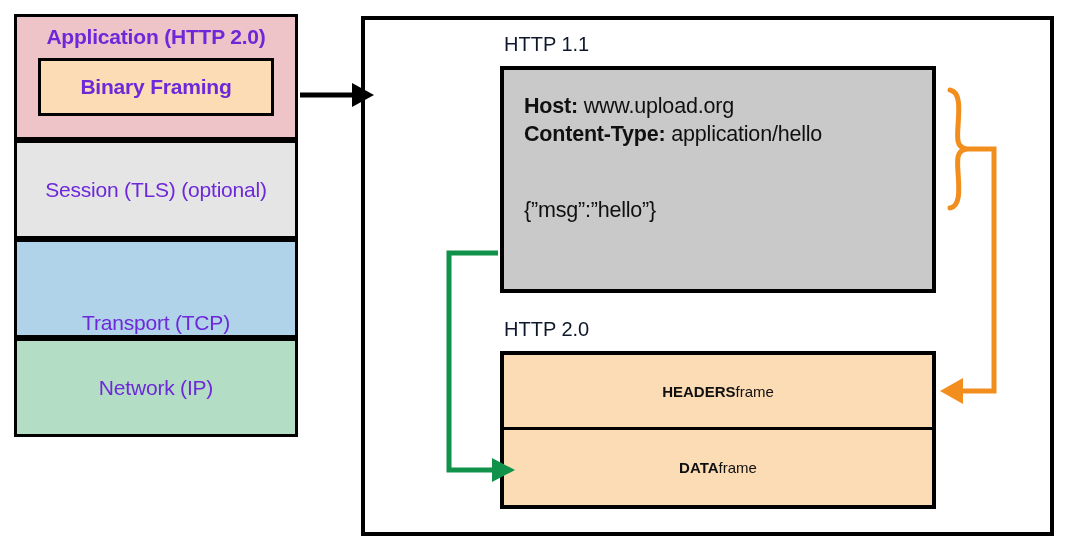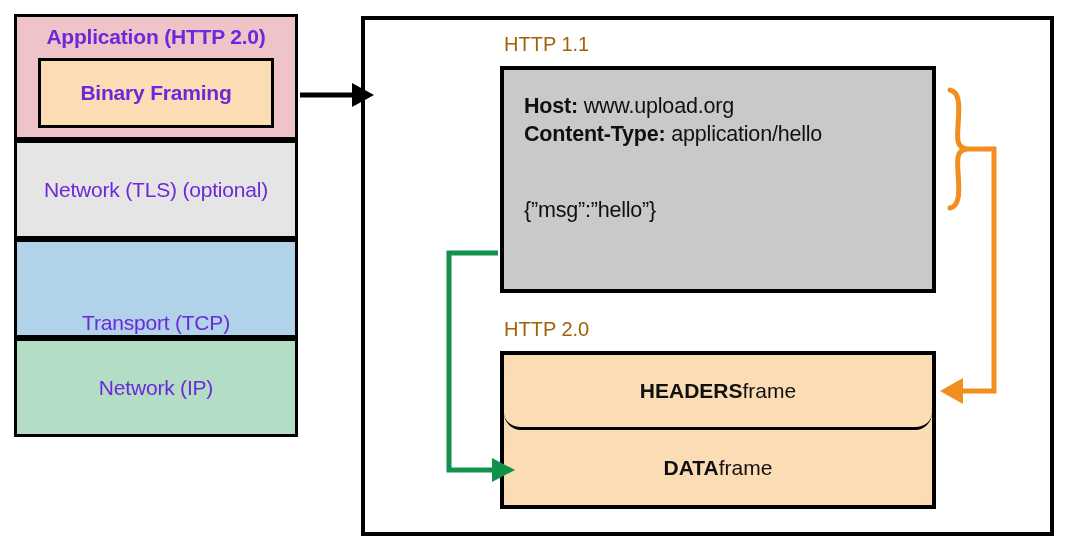--- a/index.html
+++ b/index.html
@@ -39,21 +39,21 @@
 
   
   #stack-app {
     left: 14px; top: 14px; width: 284px; height: 126px;
     background: #eec4c8;
     align-items: flex-start;
     justify-content: center;
     padding-top: 8px;
   }
   #stack-binary {
-    left: 38px; top: 58px; width: 236px; height: 70px;
+    left: 38px; top: 58px; width: 236px; height: 58px;
     background: #fbdcb4;
     border-width: 3px;
   }
   #stack-session {
     left: 14px; top: 140px; width: 284px; height: 99px;
     background: #e5e5e5;
   }
   #stack-transport {
     left: 14px; top: 239px; width: 284px; height: 99px;
     background: #b1d3ea;
@@ -71,21 +71,21 @@
     width: 693px; height: 520px;
     box-sizing: border-box;
     border: 4px solid #000000;
     background: #ffffff;
   }
 
   
   .caption {
     position: absolute;
     font-size: 20px;
-    color: #a16207;
+    color: #0f172a;
     white-space: nowrap;
   }
   #caption-http11 { left: 504px; top: 33px; }
   #caption-http20 { left: 504px; top: 318px; }
 
   
   #http11-box {
     left: 500px; top: 66px; width: 436px; height: 227px;
     background: #c9c9c9;
     border: 4px solid #000000;
@@ -113,23 +113,22 @@
     padding: 0;
   }
   .frame-row {
     box-sizing: border-box;
     width: 100%;
     height: 50%;
     background: #fbdcb4;
     display: flex;
     align-items: center;
     justify-content: center;
-    font-size: 21px;
+    font-size: 15px;
     color: #101010;
-    border-radius: 17px;
   }
   #frame-headers { border-bottom: 3px solid #000000; }
   .frame-row b { font-weight: bold; }
 
   
   #connectors {
     position: absolute;
     left: 0; top: 0;
     width: 1067px; height: 551px;
     pointer-events: none;
@@ -142,21 +141,21 @@
 
   <div class="box" id="stack-app">
     <span class="layer-label bold">Application (HTTP 2.0)</span>
   </div>
 
   <div class="box" id="stack-binary">
     <span class="layer-label bold">Binary Framing</span>
   </div>
 
   <div class="box" id="stack-session">
-    <span class="layer-label">Network (TLS) (optional)</span>
+    <span class="layer-label">Session (TLS) (optional)</span>
   </div>
 
   <div class="box" id="stack-transport">
     <span class="layer-label">Transport (TCP)</span>
   </div>
 
   <div class="box" id="stack-network">
     <span class="layer-label">Network (IP)</span>
   </div>
 

